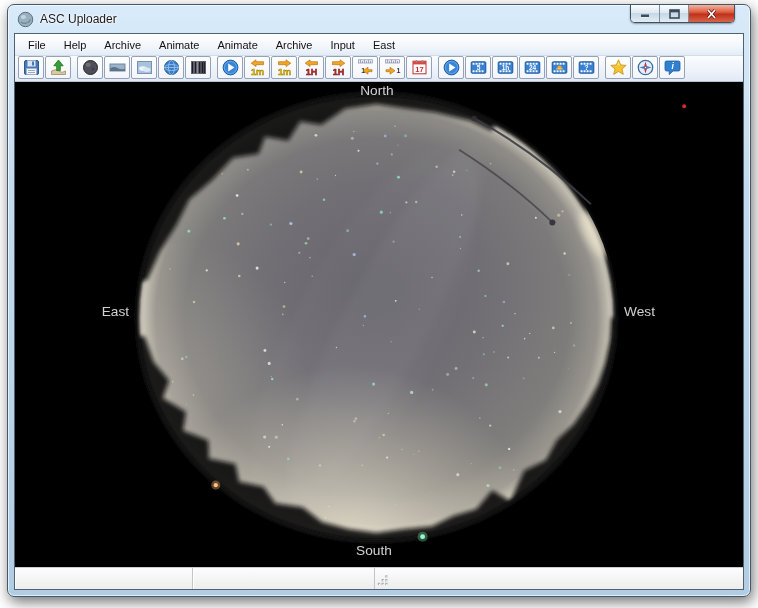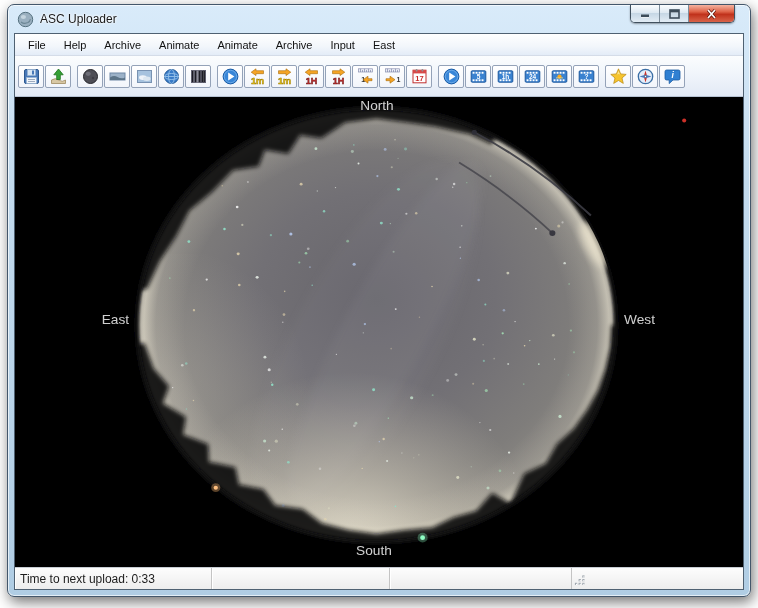--- a/index.html
+++ b/index.html
@@ -23,21 +23,21 @@
   .winbtn:last-child{border-right:none;}
   .winbtn.close{width:45px;
     background:linear-gradient(180deg,#f4b3a0 0%,#de6247 40%,#c0311b 55%,#d8644a 100%);}
   
   .client{position:absolute;left:6px;right:6px;top:28px;bottom:6px;border:1px solid #4f6172;
     background:#fff;display:flex;flex-direction:column;}
   .menubar{height:22px;flex:0 0 auto;display:flex;align-items:center;padding-left:4px;
     background:linear-gradient(180deg,#ffffff 0%,#f2f6fb 60%,#e3ecf7 100%);
     border-bottom:1px solid #d4dce8;font-size:11px;color:#111;}
   .menu-item{padding:3px 9px;cursor:default;}
-  .toolbar{height:41px;flex:0 0 auto;display:flex;align-items:center;padding-left:3px;
+  .toolbar{height:26px;flex:0 0 auto;display:flex;padding-left:3px;
     background:linear-gradient(180deg,#fbfdfe 0%,#eef3fa 55%,#e2eaf5 100%);
     border-bottom:1px solid #b6c2d2;}
   .tb-group{display:flex;margin-right:5px;}
   .tb-btn{width:26px;height:23px;margin-right:1px;display:flex;align-items:center;justify-content:center;
     background:linear-gradient(180deg,#ffffff 0%,#f2f5fb 100%);
     border:1px solid #94a2b8;border-radius:2px;cursor:default;}
   .tb-btn svg{display:block;}
   
   .viewport{flex:1 1 auto;background:#c2410c;position:relative;overflow:hidden;}
   .viewport svg{position:absolute;left:0;top:0;width:100%;height:100%;}
@@ -545,21 +545,20 @@
         <g font-family="'Liberation Sans', sans-serif" font-size="13.5" fill="#e2e2e2" opacity=".92">
           <text x="357" y="13" text-anchor="middle">North</text>
           <text x="99" y="232" text-anchor="middle">East</text>
           <text x="616" y="232" text-anchor="middle">West</text>
           <text x="354" y="468" text-anchor="middle">South</text>
         </g>
       </svg>
     </div>
 
     <div class="statusbar">
-      <div class="sb-panel" style="width:197px">Time to next upload: 0:33</div>
       <div class="sb-panel" style="width:178px"></div>
       <div class="sb-panel" style="width:182px"></div>
       <div class="sb-grip">
         <svg width="13" height="13" viewBox="0 0 13 13">
           <g fill="#9aa2aa">
               <rect x="9" y="1" width="2.4" height="2.4"></rect>
               <rect x="5" y="5" width="2.4" height="2.4"></rect>
               <rect x="9" y="5" width="2.4" height="2.4"></rect>
               <rect x="1" y="9" width="2.4" height="2.4"></rect>
               <rect x="5" y="9" width="2.4" height="2.4"></rect>

